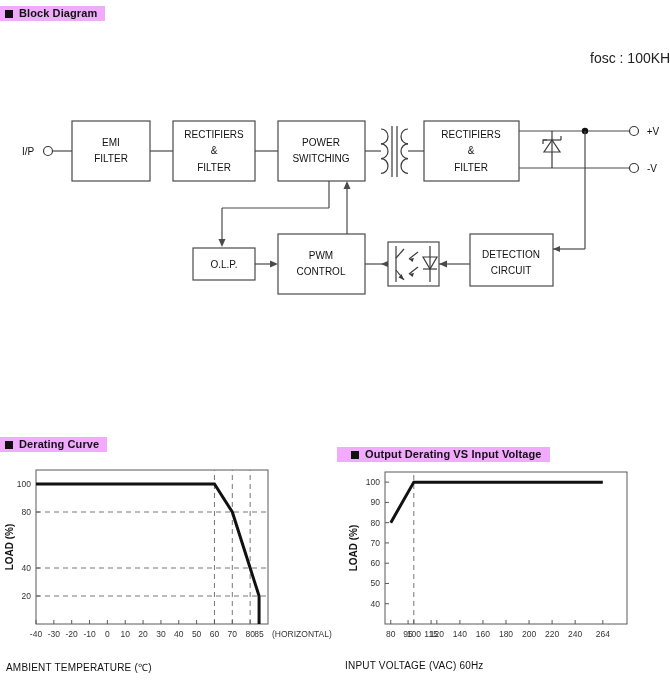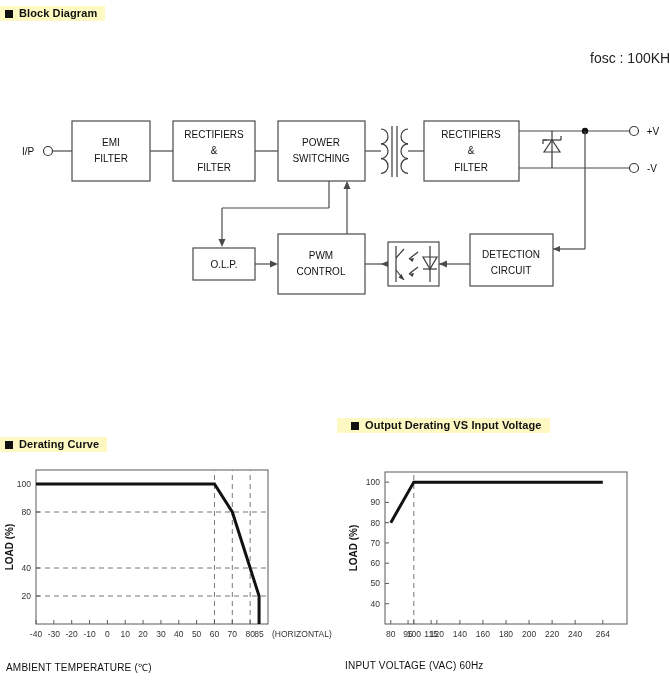--- a/index.html
+++ b/index.html
@@ -15,21 +15,21 @@
     color: #1a1a1a;
     overflow: hidden;
   }
 
   
   .section-header {
     position: absolute;
     display: inline-flex;
     align-items: center;
     gap: 6px;
-    background: #fef9c3;
+    background: #f0abfc;
     padding: 2px 8px 2px 5px;
     height: 15px;
     box-sizing: border-box;
   }
   .section-header .bullet {
     width: 8px;
     height: 8px;
     background: #111;
     display: inline-block;
     flex: 0 0 auto;
@@ -38,21 +38,21 @@
     font-size: 11px;
     font-weight: bold;
     letter-spacing: 0.1px;
     white-space: nowrap;
     line-height: 11px;
     color: #111;
   }
 
   #hdr-block   { left: 0px;   top: 6px; }
   #hdr-derate  { left: 0px;   top: 437px; }
-  #hdr-outderate { left: 337px; top: 418px; padding-left: 14px; }
+  #hdr-outderate { left: 337px; top: 447px; padding-left: 14px; }
 
   
   #block-diagram {
     position: absolute;
     left: 0;
     top: 30px;
     width: 670px;
     height: 280px;
   }
   #fosc-label {

